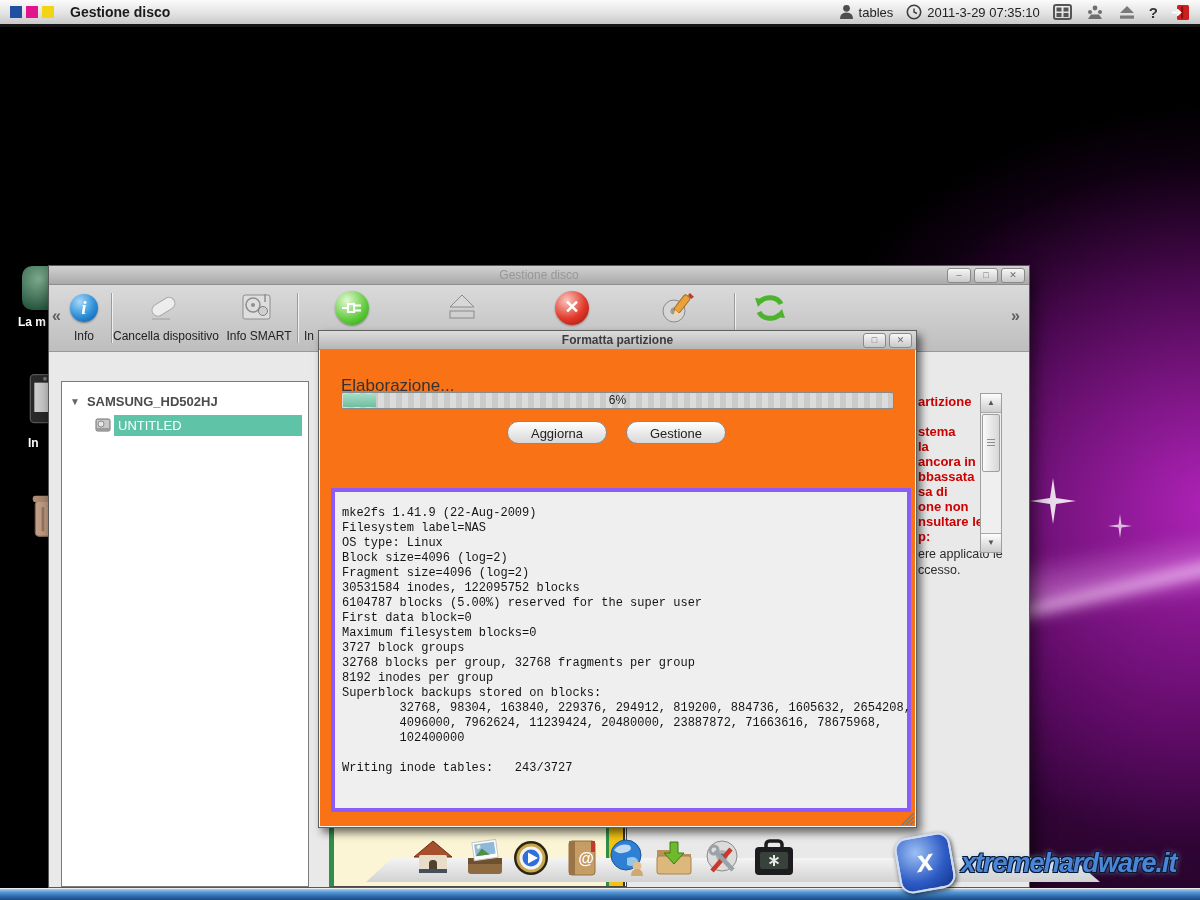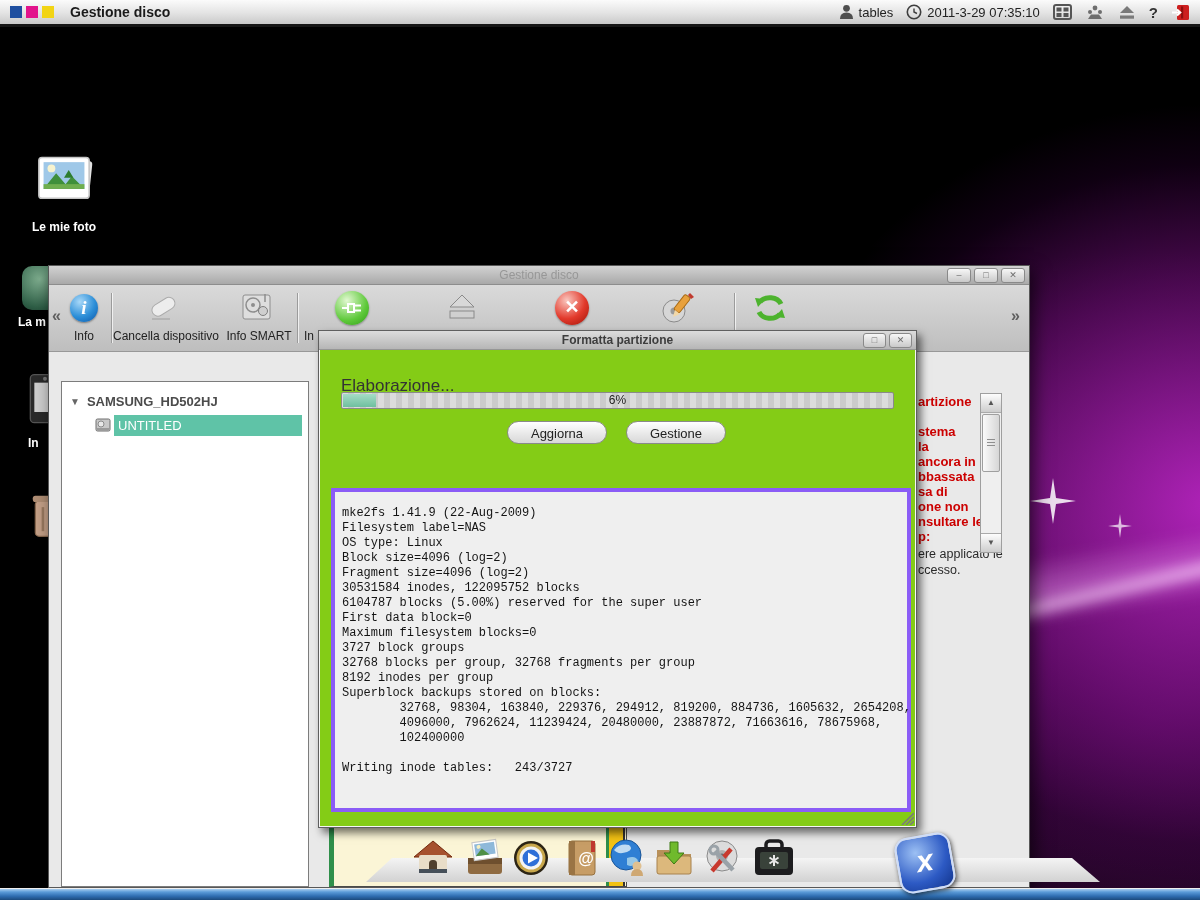--- a/index.html
+++ b/index.html
@@ -75,21 +75,21 @@
 
   
   .dock{position:absolute;z-index:20;inset:0;pointer-events:none;}
   .platform{position:absolute;left:366px;top:858px;width:734px;height:24px;
     clip-path:polygon(26px 0,706px 0,734px 24px,0 24px);
     background:linear-gradient(#f4f4f4,#d2d2d2);}
   .dock-ico{position:absolute;top:838px;width:40px;height:40px;pointer-events:auto;}
 
   
   .dialog{position:absolute;z-index:30;left:318px;top:330px;width:597px;height:496px;
-    background:#84cc16;border:1px solid #5f5f5f;box-shadow:inset 0 0 0 1px #f6f6f6, 4px 5px 8px rgba(0,0,0,.55);}
+    background:#f97316;border:1px solid #5f5f5f;box-shadow:inset 0 0 0 1px #f6f6f6, 4px 5px 8px rgba(0,0,0,.55);}
   .dlg-titlebar{position:relative;height:18px;background:linear-gradient(#dcdcdc,#b6b6b6);border-bottom:1px solid #969696;}
   .dlg-title{position:absolute;width:100%;text-align:center;font-size:12px;font-weight:bold;color:#3d3d3d;line-height:18px;}
   .dlg-btns{position:absolute;right:4px;top:2px;display:flex;gap:3px;}
   .status-label{position:absolute;left:22px;top:45px;font-size:17px;color:#333;}
   .progress{position:absolute;left:22px;top:61px;width:551px;height:15px;border:1px solid #8a8a8a;border-radius:2px;
     background:repeating-linear-gradient(90deg,#dcdcdc 0 6px,#cbcbcb 6px 12px);}
   .progress-fill{position:absolute;left:1px;top:1px;bottom:1px;background:linear-gradient(#a5dcc5,#6fbf9f);}
   .progress-text{position:absolute;width:100%;text-align:center;font-size:12px;color:#1d1d1d;line-height:15px;}
   .pill{position:absolute;top:90px;width:100px;height:23px;border:1px solid #8a8a8a;border-radius:12px;
     background:linear-gradient(#ffffff,#e7e7e7 60%,#d8d8d8);font-size:13px;color:#222;text-align:center;line-height:22px;}
@@ -118,32 +118,20 @@
     <div class="streak s2"></div>
     <svg class="sparkle" style="left:1030px;top:478px" width="46" height="46">
         <path d="M23 0 L26 20 L46 23 L26 26 L23 46 L20 26 L0 23 L20 20 Z" fill="rgba(255,255,255,.85)"></path>
       </svg>
     <svg class="sparkle" style="left:1108px;top:514px" width="24" height="24">
         <path d="M12 0 L13.5 10.5 L24 12 L13.5 13.5 L12 24 L10.5 13.5 L0 12 L10.5 10.5 Z" fill="rgba(255,255,255,.7)"></path>
       </svg>
   </div>
 
 
-  <div class="dicon" style="left:16px;top:150px">
-    <svg width="66" height="62" viewBox="0 0 42 38">
-      <rect x="8" y="5" width="30" height="24" rx="2" fill="#e2e2e2" transform="rotate(6 23 17)"></rect>
-      <rect x="5" y="4" width="32" height="26" rx="2" fill="#fff" stroke="#c4c4c4"></rect>
-      <rect x="8" y="7" width="26" height="17" fill="#9fc8e8"></rect>
-      <circle cx="13" cy="11" r="2.5" fill="#f7f3cf"></circle>
-      <polygon points="8,24 16,14 22,21 26,16 34,24" fill="#3f8f3a"></polygon>
-      <polygon points="24,12 27,17 21,17" fill="#2e7d2e"></polygon>
-      <rect x="8" y="21" width="26" height="3" fill="#6fae4e"></rect>
-    </svg>
-    <div class="dic-label">Le mie foto</div>
-  </div>
 
   <div class="dicon" style="left:14px;top:266px;width:60px">
     <div style="width:44px;height:44px;margin:0 auto;border-radius:10px;background:radial-gradient(circle at 40% 30%,#7fae8f,#2e5e46 70%,#1c3a2c);"></div>
     <div class="dic-label" style="text-align:left;padding-left:4px">La m</div>
   </div>
   <div class="dicon" style="left:20px;top:372px;width:50px">
     <svg width="40" height="56" viewBox="0 0 30 42">
       <rect x="4" y="2" width="22" height="36" rx="3" fill="#2a2a2a" stroke="#555"></rect>
       <rect x="7" y="8" width="16" height="22" fill="#cfcfcf"></rect>
       <circle cx="15" cy="5" r="1.5" fill="#777"></circle>
@@ -444,16 +432,17 @@
     </div>
     <svg class="grip" width="16" height="16" viewBox="0 0 16 16">
       <line x1="4" y1="16" x2="16" y2="4" stroke="#7a7a7a" stroke-width="1.6"></line>
       <line x1="8" y1="16" x2="16" y2="8" stroke="#7a7a7a" stroke-width="1.6"></line>
       <line x1="12" y1="16" x2="16" y2="12" stroke="#7a7a7a" stroke-width="1.6"></line>
     </svg>
   </div>
 
   <div class="wm">
     <div class="wm-diamond">x</div>
+    <div class="wm-text">xtremehardware.it</div>
   </div>
 
   <div class="bottombar"></div>
 </div>
 
 </body></html>

